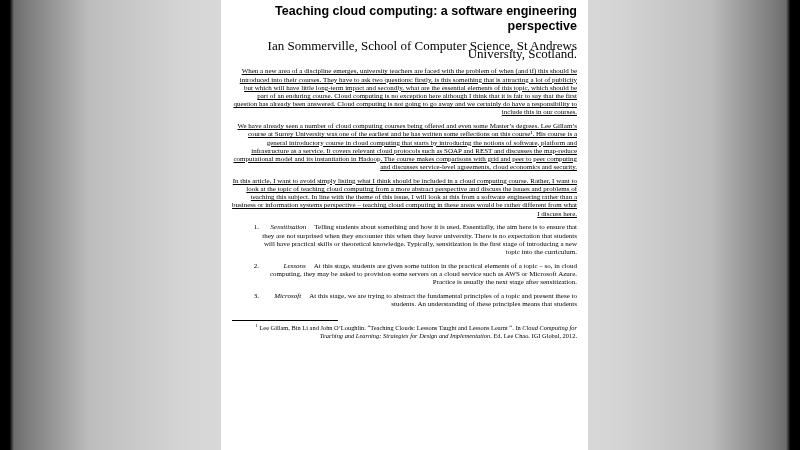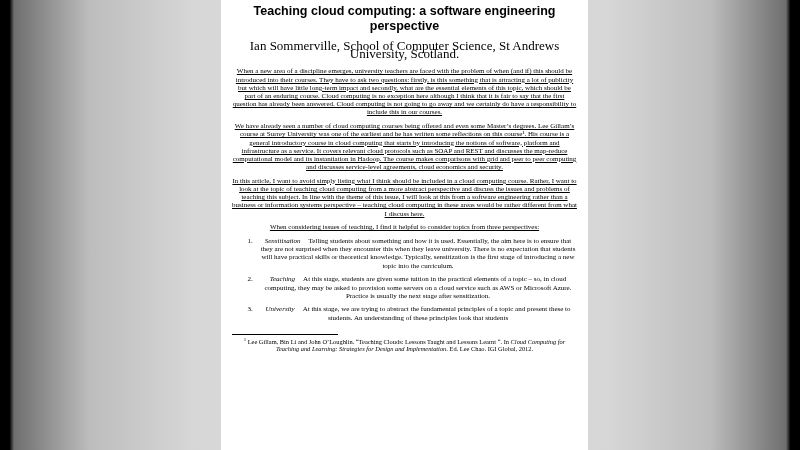--- a/index.html
+++ b/index.html
@@ -34,21 +34,21 @@
     top: 0;
     width: 367px;
     height: 450px;
     box-sizing: border-box;
     background: #ffffff;
     padding: 4px 11px 12px 11px;
     color: #000;
     font-family: "Liberation Serif", serif;
     font-size: 7px;
     line-height: 8.2px;
-    text-align: center;
+    text-align: right;
     overflow: hidden;
   }
 
   .title {
     font-family: "Liberation Sans", sans-serif;
     font-size: 12.5px;
     line-height: 15px;
     font-weight: bold;
     margin: 0 0 8px 0;
   }
@@ -105,35 +105,34 @@
 
   <div class="page">
 
     <h1 class="title">Teaching cloud computing: a software engineering perspective</h1>
 
     <p class="byline">Ian Sommerville, School of Computer Science, St Andrews University, Scotland.</p>
 
     <p class="para">When a new area of a discipline emerges, university teachers are faced with the problem of when (and if) this should be introduced into their courses. They have to ask two questions: firstly, is this something that is attracting a lot of publicity but which will have little long-term impact and secondly, what are the essential elements of this topic, which should be part of an enduring course. Cloud computing is no exception here although I think that it is fair to say that the first question has already been answered. Cloud computing is not going to go away and we certainly do have a responsibility to include this in our courses.</p>
     <p class="para">We have already seen a number of cloud computing courses being offered and even some Master’s degrees. Lee Gillam’s course at Surrey University was one of the earliest and he has written some reflections on this course¹. His course is a general introductory course in cloud computing that starts by introducing the notions of software, platform and infrastructure as a service. It covers relevant cloud protocols such as SOAP and REST and discusses the map-reduce computational model and its instantiation in Hadoop. The course makes comparisons with grid and peer to peer computing and discusses service-level agreements, cloud economics and security.</p>
     <p class="para">In this article, I want to avoid simply listing what I think should be included in a cloud computing course. Rather, I want to look at the topic of teaching cloud computing from a more abstract perspective and discuss the issues and problems of teaching this subject. In line with the theme of this issue, I will look at this from a software engineering rather than a business or information systems perspective – teaching cloud computing in these areas would be rather different from what I discuss here.</p>
-    <p class="para">When considering issues of teaching, I find it helpful to consider topics from three perspectives:</p>
 
     <div class="list-item">
       <span class="li-num">1.</span>
       <span class="li-body"><span class="li-term">Sensitisation</span><span>Telling students about something and how it is used. Essentially, the aim here is to ensure that they are not surprised when they encounter this when they leave university. There is no expectation that students will have practical skills or theoretical knowledge. Typically, sensitization is the first stage of introducing a new topic into the curriculum.</span></span>
     </div>
 
     <div class="list-item">
       <span class="li-num">2.</span>
-      <span class="li-body"><span class="li-term">Teaching</span><span>At this stage, students are given some tuition in the practical elements of a topic – so, in cloud computing, they may be asked to provision some servers on a cloud service such as AWS or Microsoft Azure. Practice is usually the next stage after sensitization.</span></span>
+      <span class="li-body"><span class="li-term">Lessons</span><span>At this stage, students are given some tuition in the practical elements of a topic – so, in cloud computing, they may be asked to provision some servers on a cloud service such as AWS or Microsoft Azure. Practice is usually the next stage after sensitization.</span></span>
     </div>
 
     <div class="list-item">
       <span class="li-num">3.</span>
-      <span class="li-body"><span class="li-term">University</span><span>At this stage, we are trying to abstract the fundamental principles of a topic and present these to students. An understanding of these principles look that students</span></span>
+      <span class="li-body"><span class="li-term">Microsoft</span><span>At this stage, we are trying to abstract the fundamental principles of a topic and present these to students. An understanding of these principles means that students</span></span>
     </div>
 
     <div class="footnote-sep"></div>
 
     <p class="footnote"><sup>1</sup><span> Lee Gillam, Bin Li and John O’Loughlin. “Teaching Clouds: Lessons Taught and Lessons Learnt “. In </span><span class="fn-italic">Cloud Computing for Teaching and Learning: Strategies for Design and Implementation</span><span>. Ed. Lee Chao. IGI Global, 2012.</span></p>
 
   </div>
 </div>
 
 </body></html>

